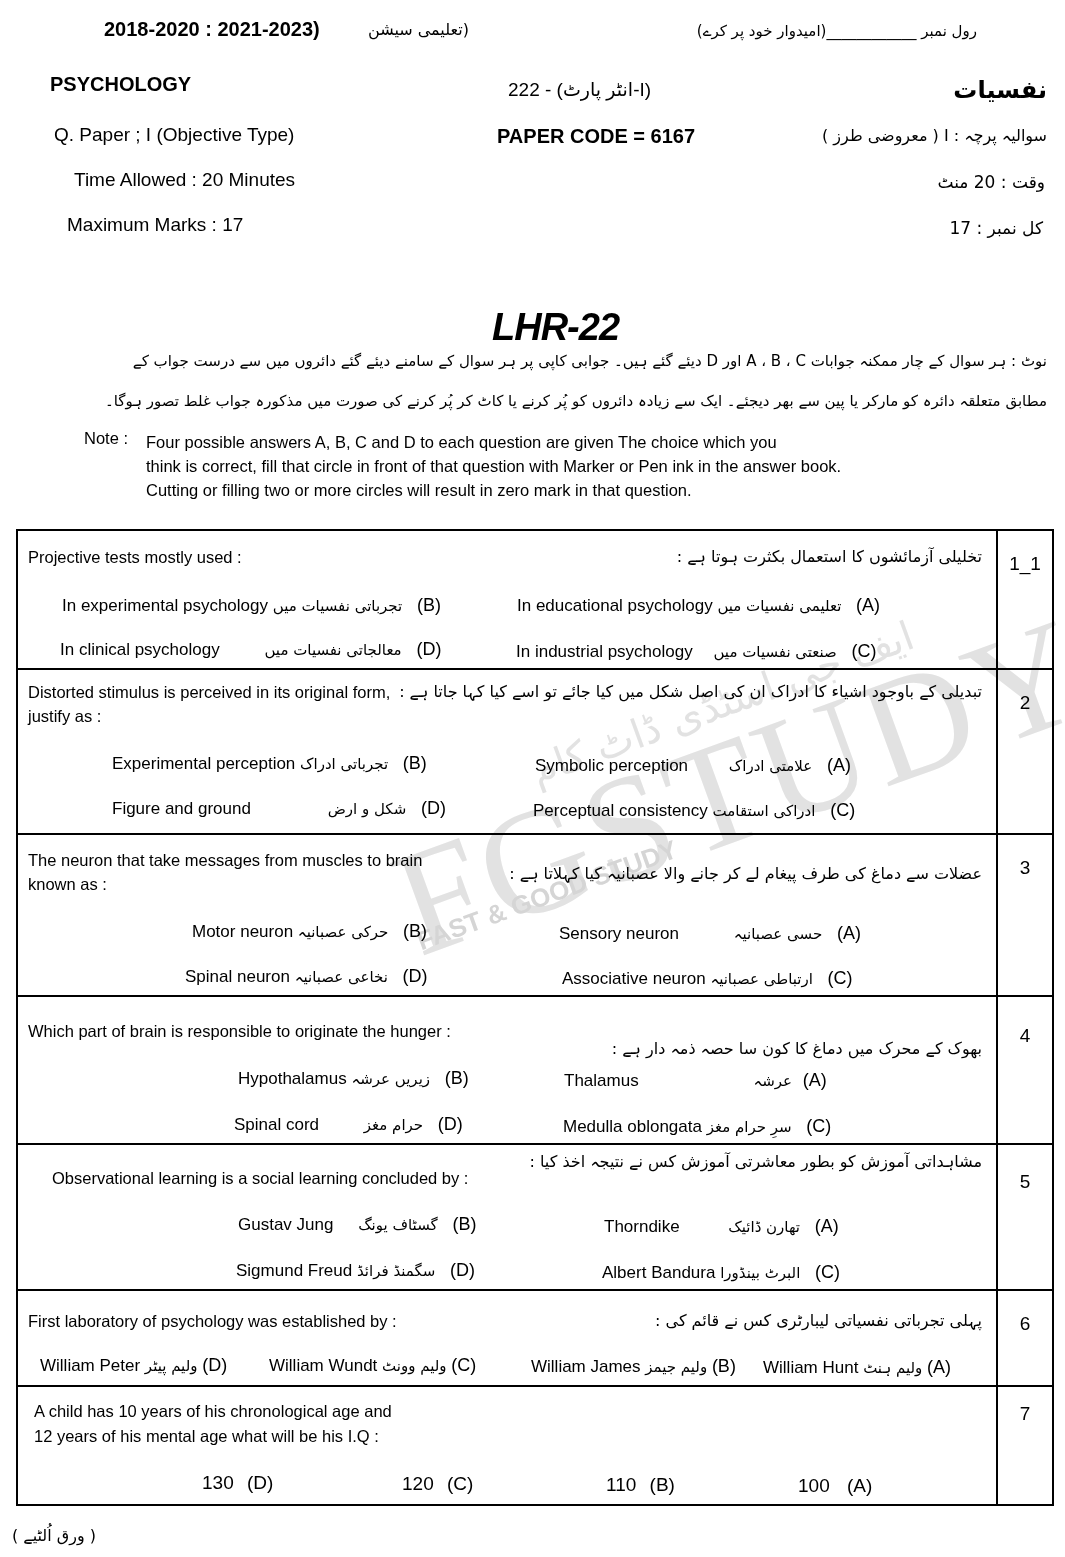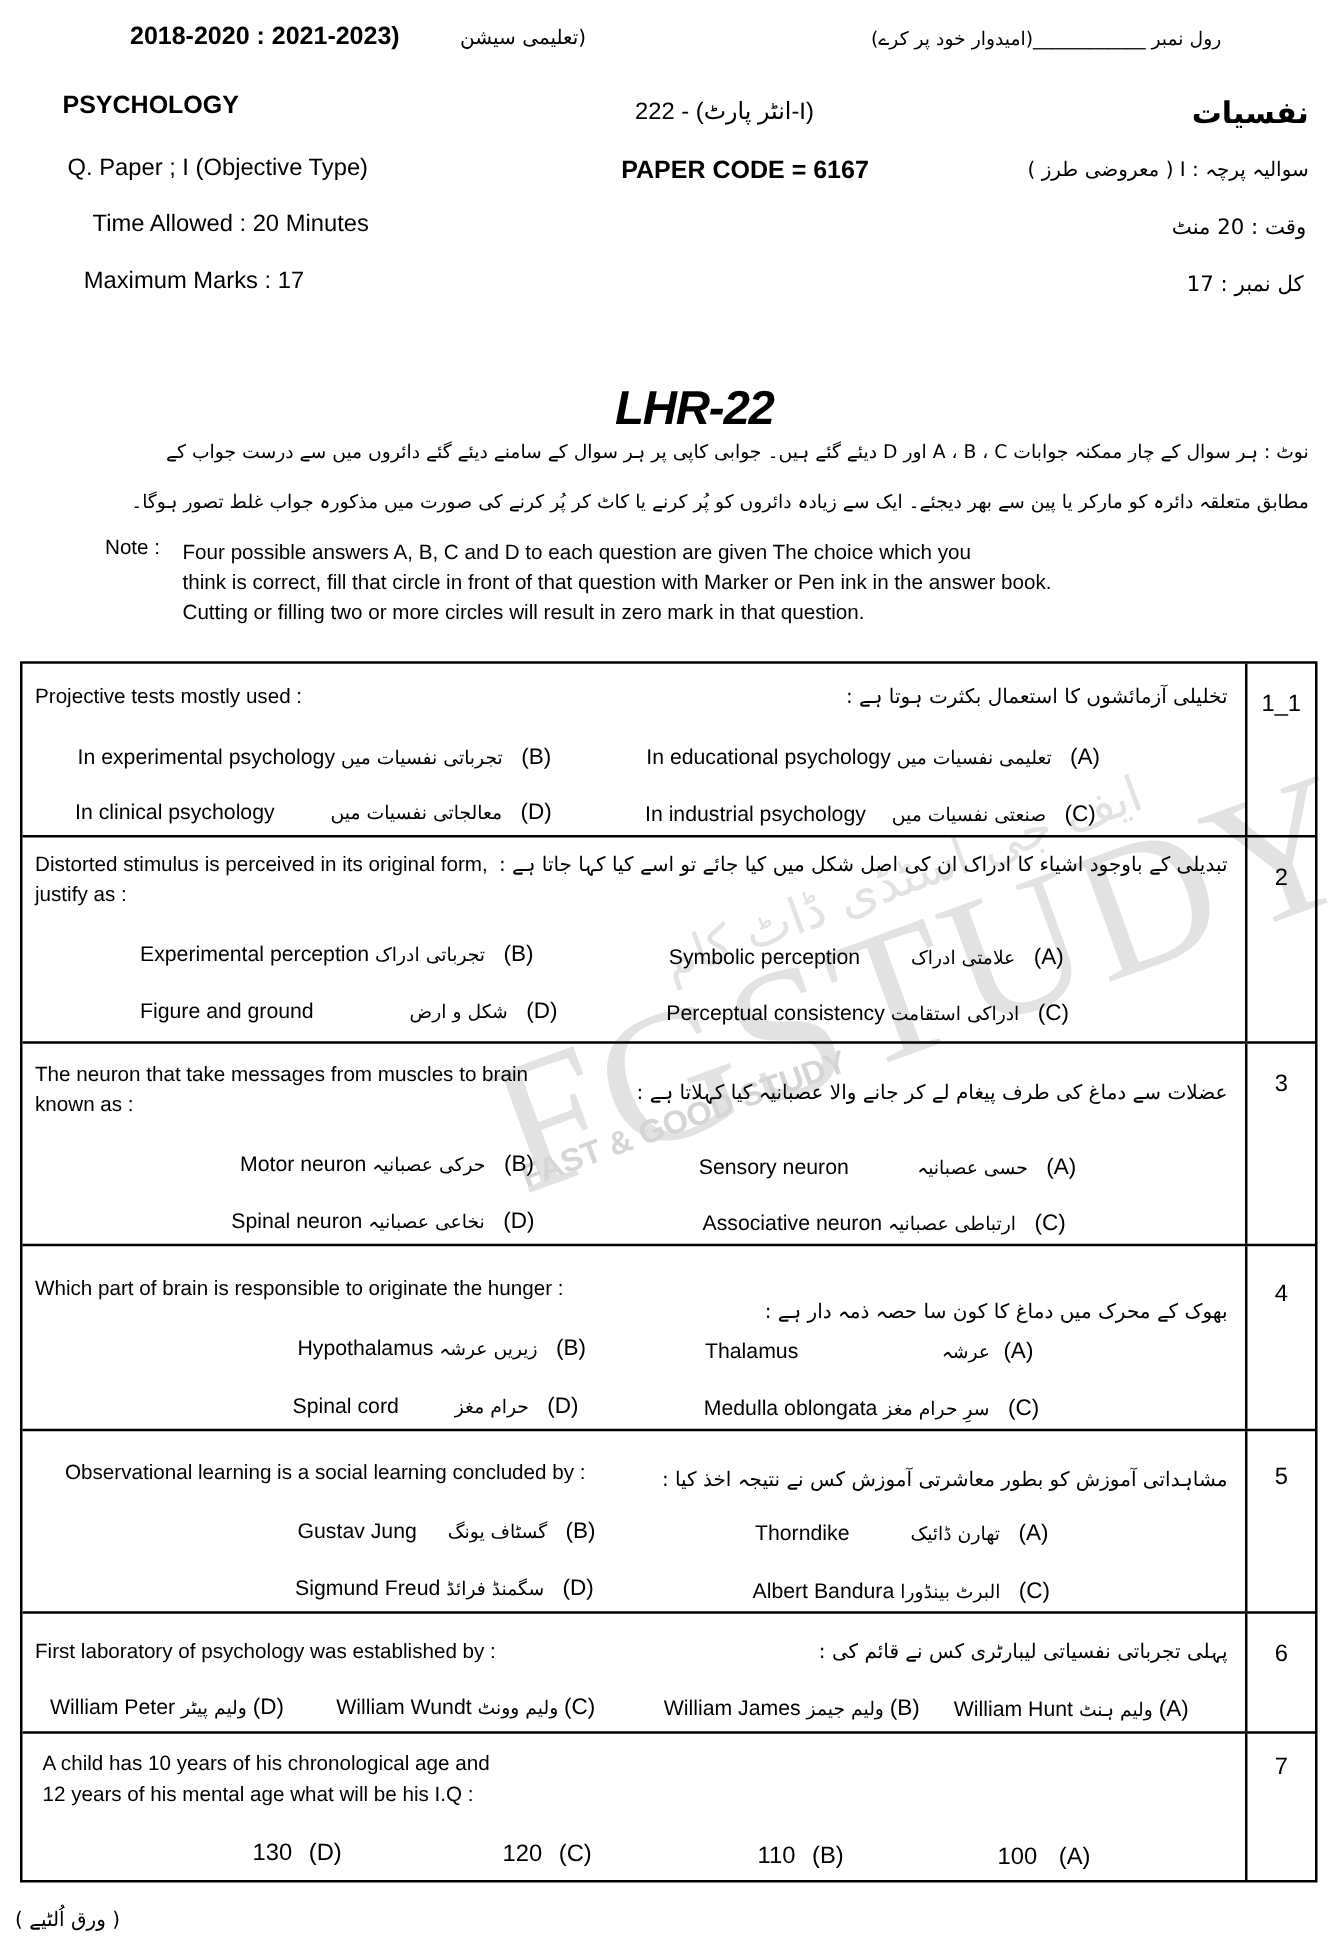--- a/index.html
+++ b/index.html
@@ -180,21 +180,21 @@
         <span class="urdu ou">سرِ حرام مغز</span>
         <span class="lbl" style="margin-left:10px;">(C)</span>
       </div>
     </div>
     <div class="qnum" style="padding-top:28px;">4</div>
   </div>
 
   <div class="qrow" style="height:144px;padding-left:24px;">
     <div class="qbody" style="height:144px;">
       <div class="qen" style="top:24px;">Observational learning is a social learning concluded by :</div>
-      <div class="qur urdu" style="top:29px;">مشاہداتی آموزش کو بطور معاشرتی آموزش کس نے نتیجہ اخذ کیا :</div>
+      <div class="qur urdu" style="top:7px;">مشاہداتی آموزش کو بطور معاشرتی آموزش کس نے نتیجہ اخذ کیا :</div>
 
       <div class="opt" style="left:196px; top:69px;">
         <span>Gustav Jung</span>
         <span class="urdu ou" style="margin-left:20px;">گسٹاف یونگ</span>
         <span class="lbl" style="margin-left:10px;">(B)</span>
       </div>
       <div class="opt" style="left:562px; top:71px;">
         <span>Thorndike</span>
         <span class="urdu ou" style="margin-left:44px;">تھارن ڈائیک</span>
         <span class="lbl" style="margin-left:10px;">(A)</span>

